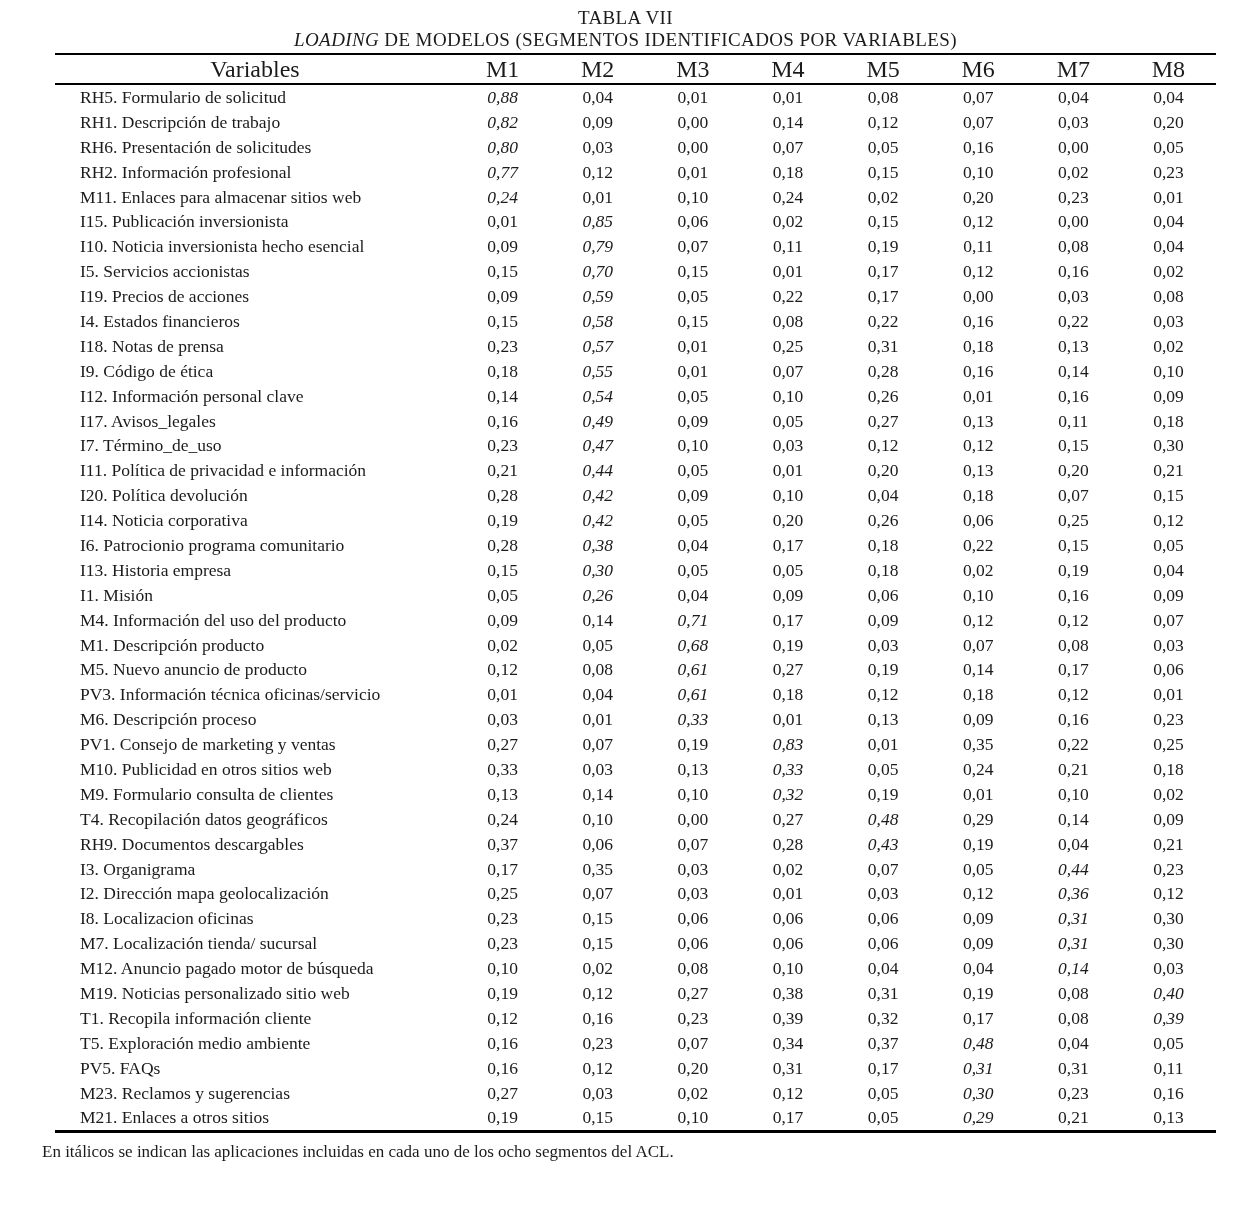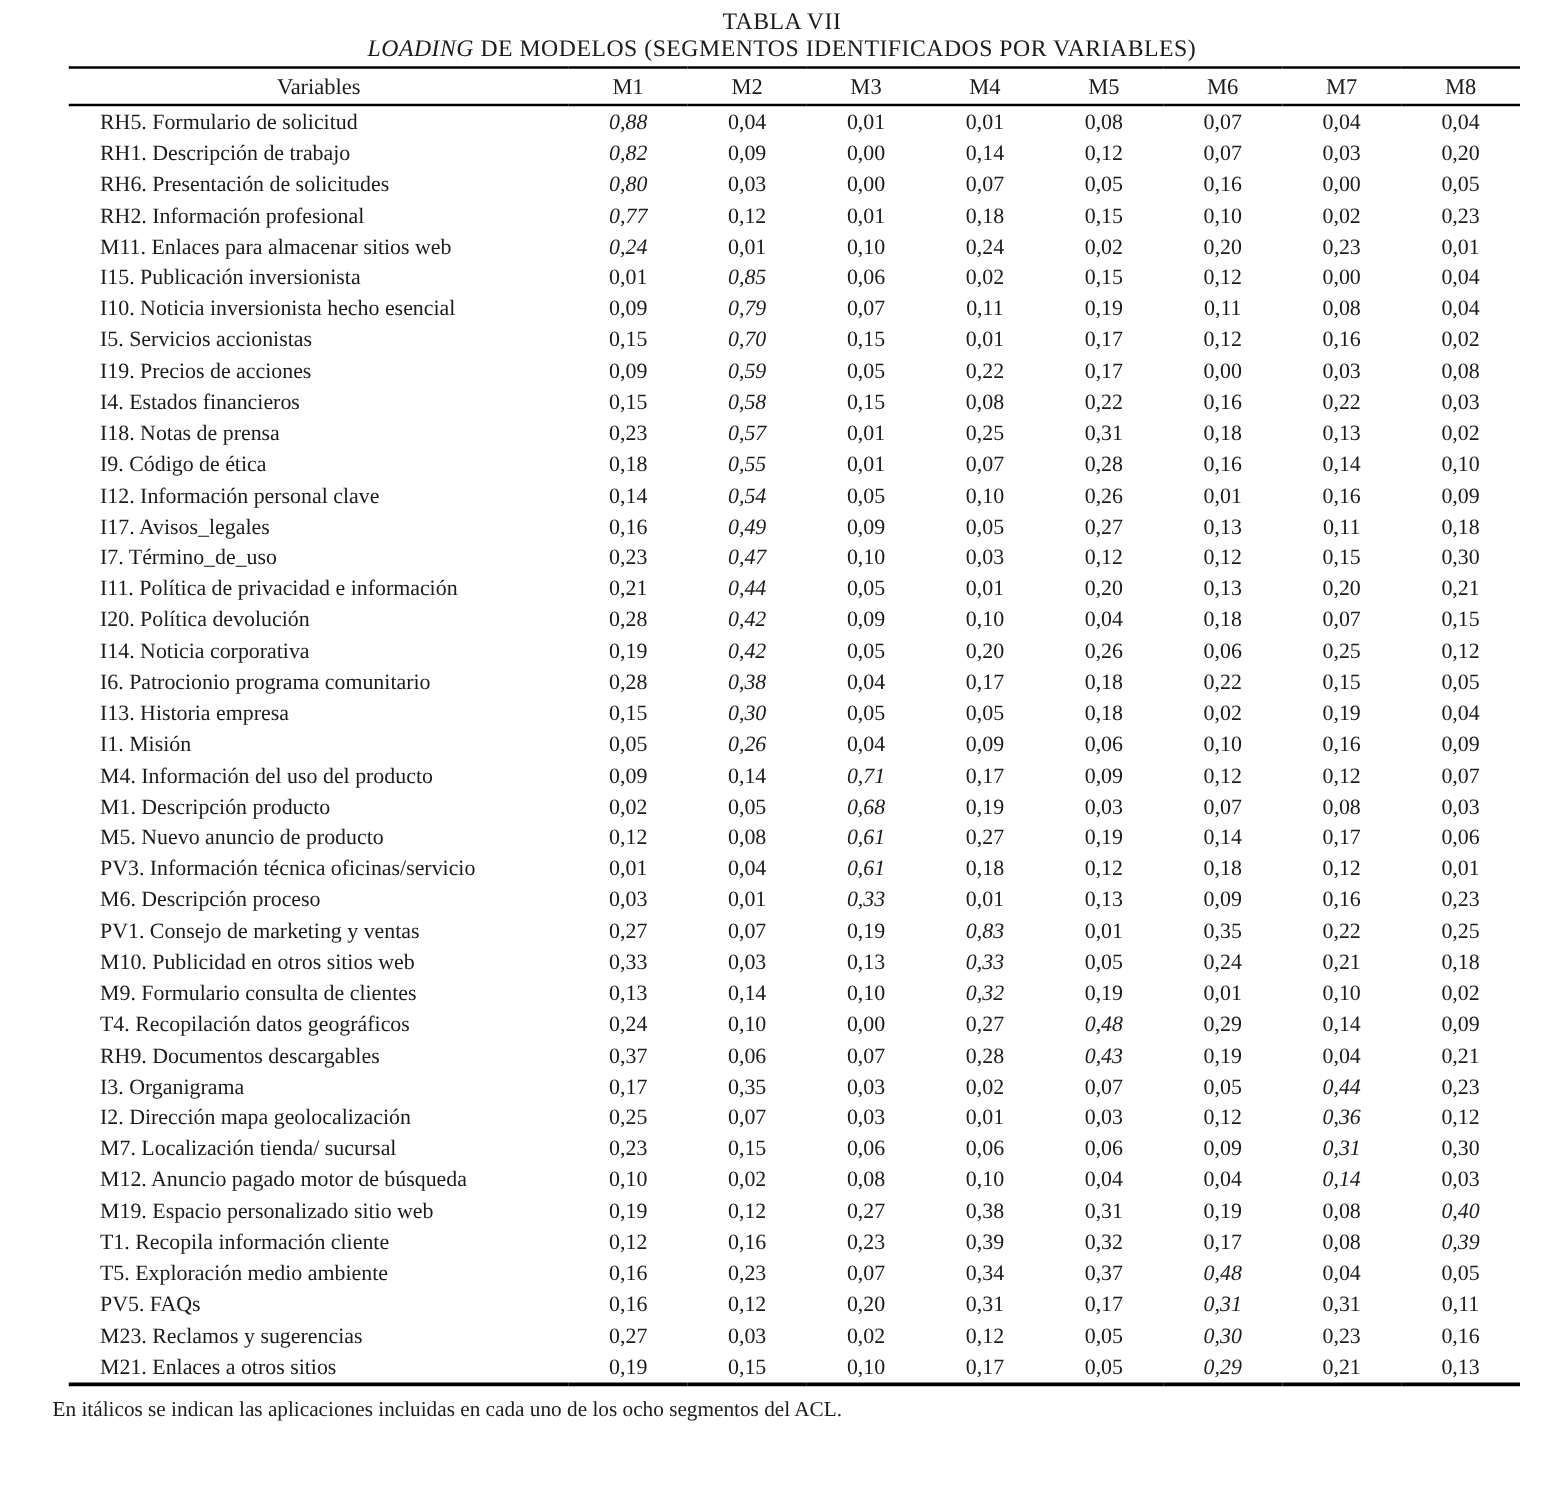--- a/index.html
+++ b/index.html
@@ -29,21 +29,21 @@
   }
   table.loadings {
     border-collapse: collapse;
     table-layout: fixed;
     margin: 2px 0 0 55px;
     width: 1161px;
   }
   col.var-col { width: 400px; }
   thead th {
     font-weight: normal;
-    font-size: 18px;
+    font-size: 24px;
     text-align: center;
     padding: 0;
     height: 28px;
     border-top: 2px solid #000;
     border-bottom: 2px solid #000;
   }
   tbody td {
     font-size: 17.5px;
     padding: 0;
     height: 24.9px;
@@ -459,43 +459,54 @@
           <td>0,25</td>
           <td>0,07</td>
           <td>0,03</td>
           <td>0,01</td>
           <td>0,03</td>
           <td>0,12</td>
           <td class="seg">0,36</td>
           <td>0,12</td>
         </tr>
         <tr>
-          <td class="var">M7. Localización tienda/ sucursal</td>
+          <td class="var">I8. Localizacion oficinas</td>
           <td>0,23</td>
           <td>0,15</td>
           <td>0,06</td>
           <td>0,06</td>
           <td>0,06</td>
           <td>0,09</td>
           <td class="seg">0,31</td>
           <td>0,30</td>
         </tr>
         <tr>
+          <td class="var">M7. Localización tienda/ sucursal</td>
+          <td>0,23</td>
+          <td>0,15</td>
+          <td>0,06</td>
+          <td>0,06</td>
+          <td>0,06</td>
+          <td>0,09</td>
+          <td class="seg">0,31</td>
+          <td>0,30</td>
+        </tr>
+        <tr>
           <td class="var">M12. Anuncio pagado motor de búsqueda</td>
           <td>0,10</td>
           <td>0,02</td>
           <td>0,08</td>
           <td>0,10</td>
           <td>0,04</td>
           <td>0,04</td>
           <td class="seg">0,14</td>
           <td>0,03</td>
         </tr>
         <tr>
-          <td class="var">M19. Espacio personalizado sitio web</td>
+          <td class="var">M19. Noticias personalizado sitio web</td>
           <td>0,19</td>
           <td>0,12</td>
           <td>0,27</td>
           <td>0,38</td>
           <td>0,31</td>
           <td>0,19</td>
           <td>0,08</td>
           <td class="seg">0,40</td>
         </tr>
         <tr>

